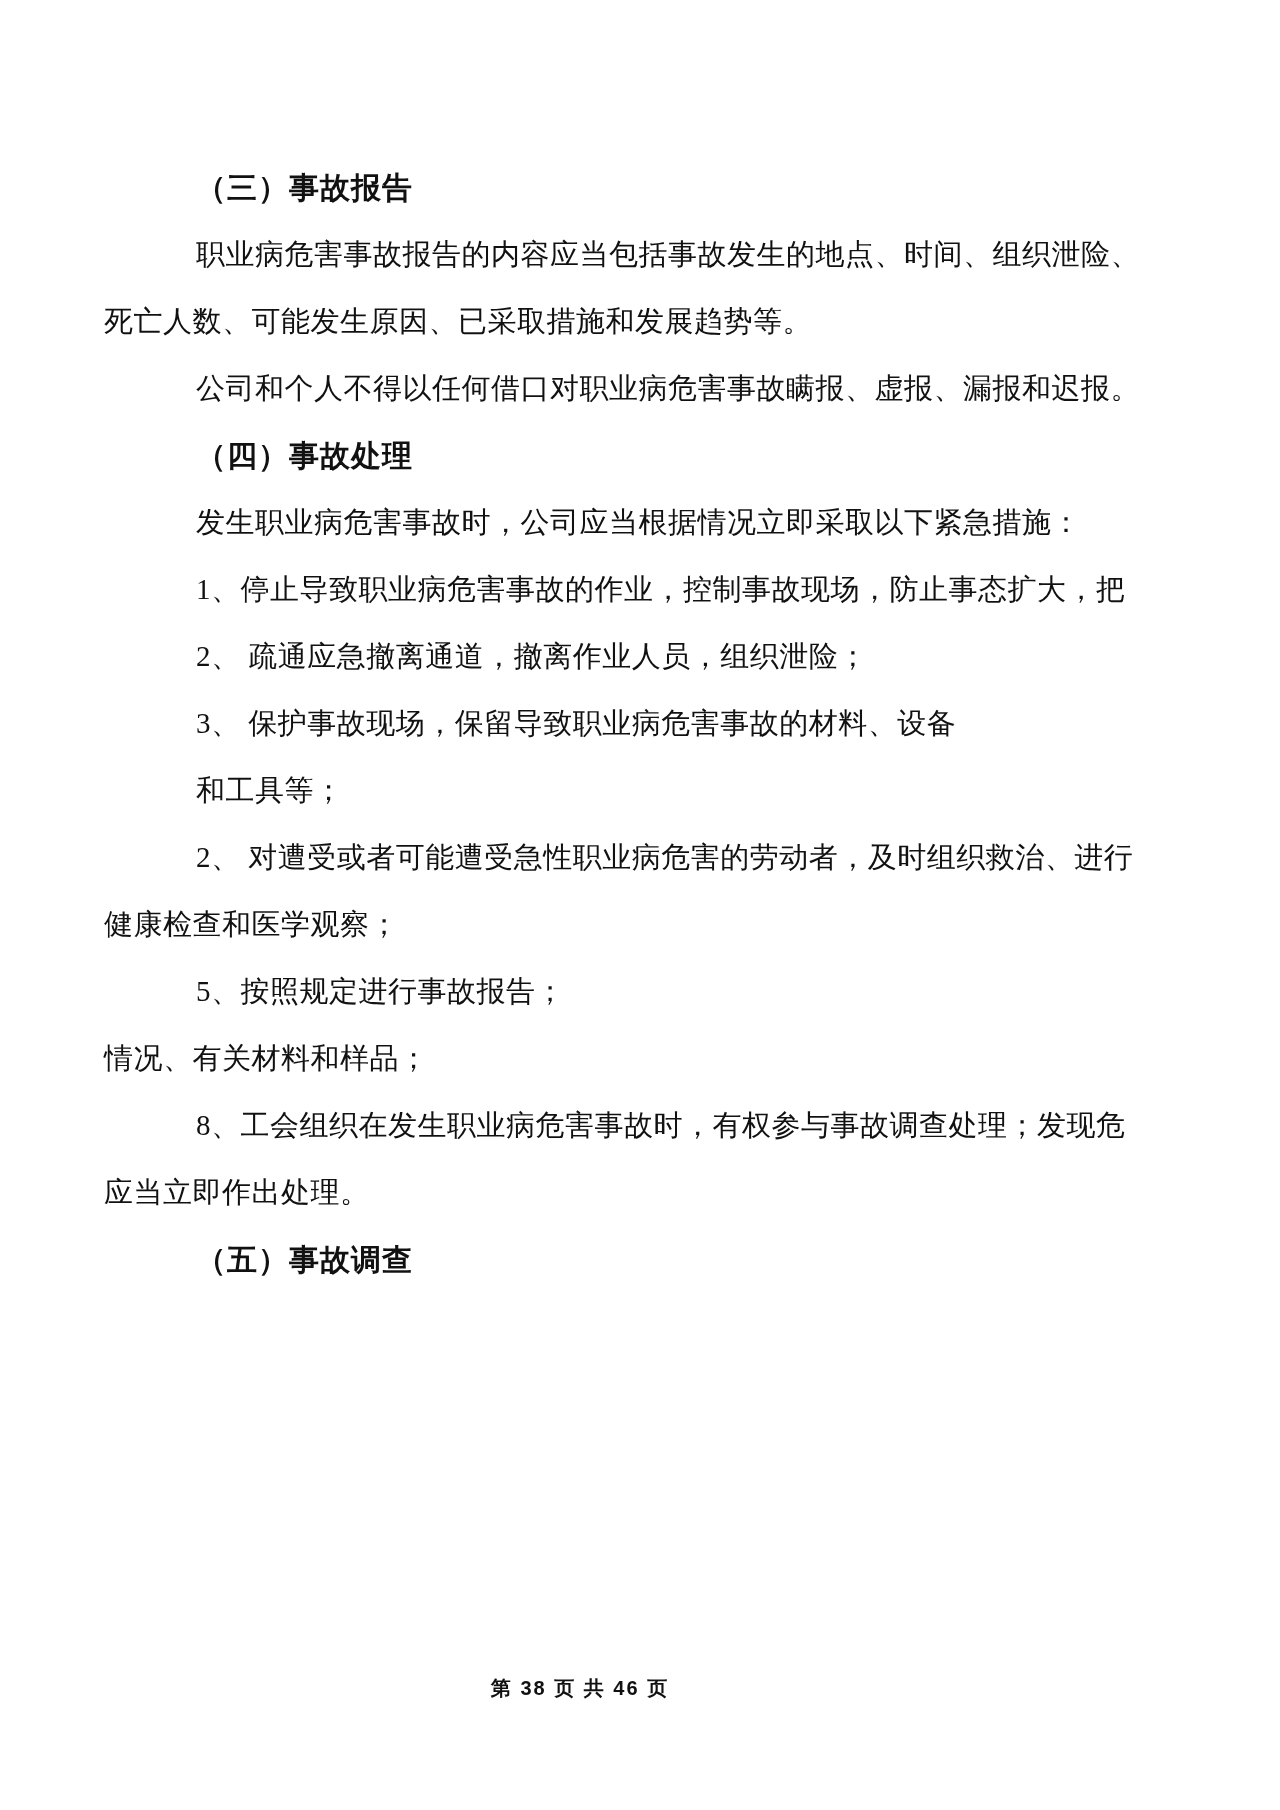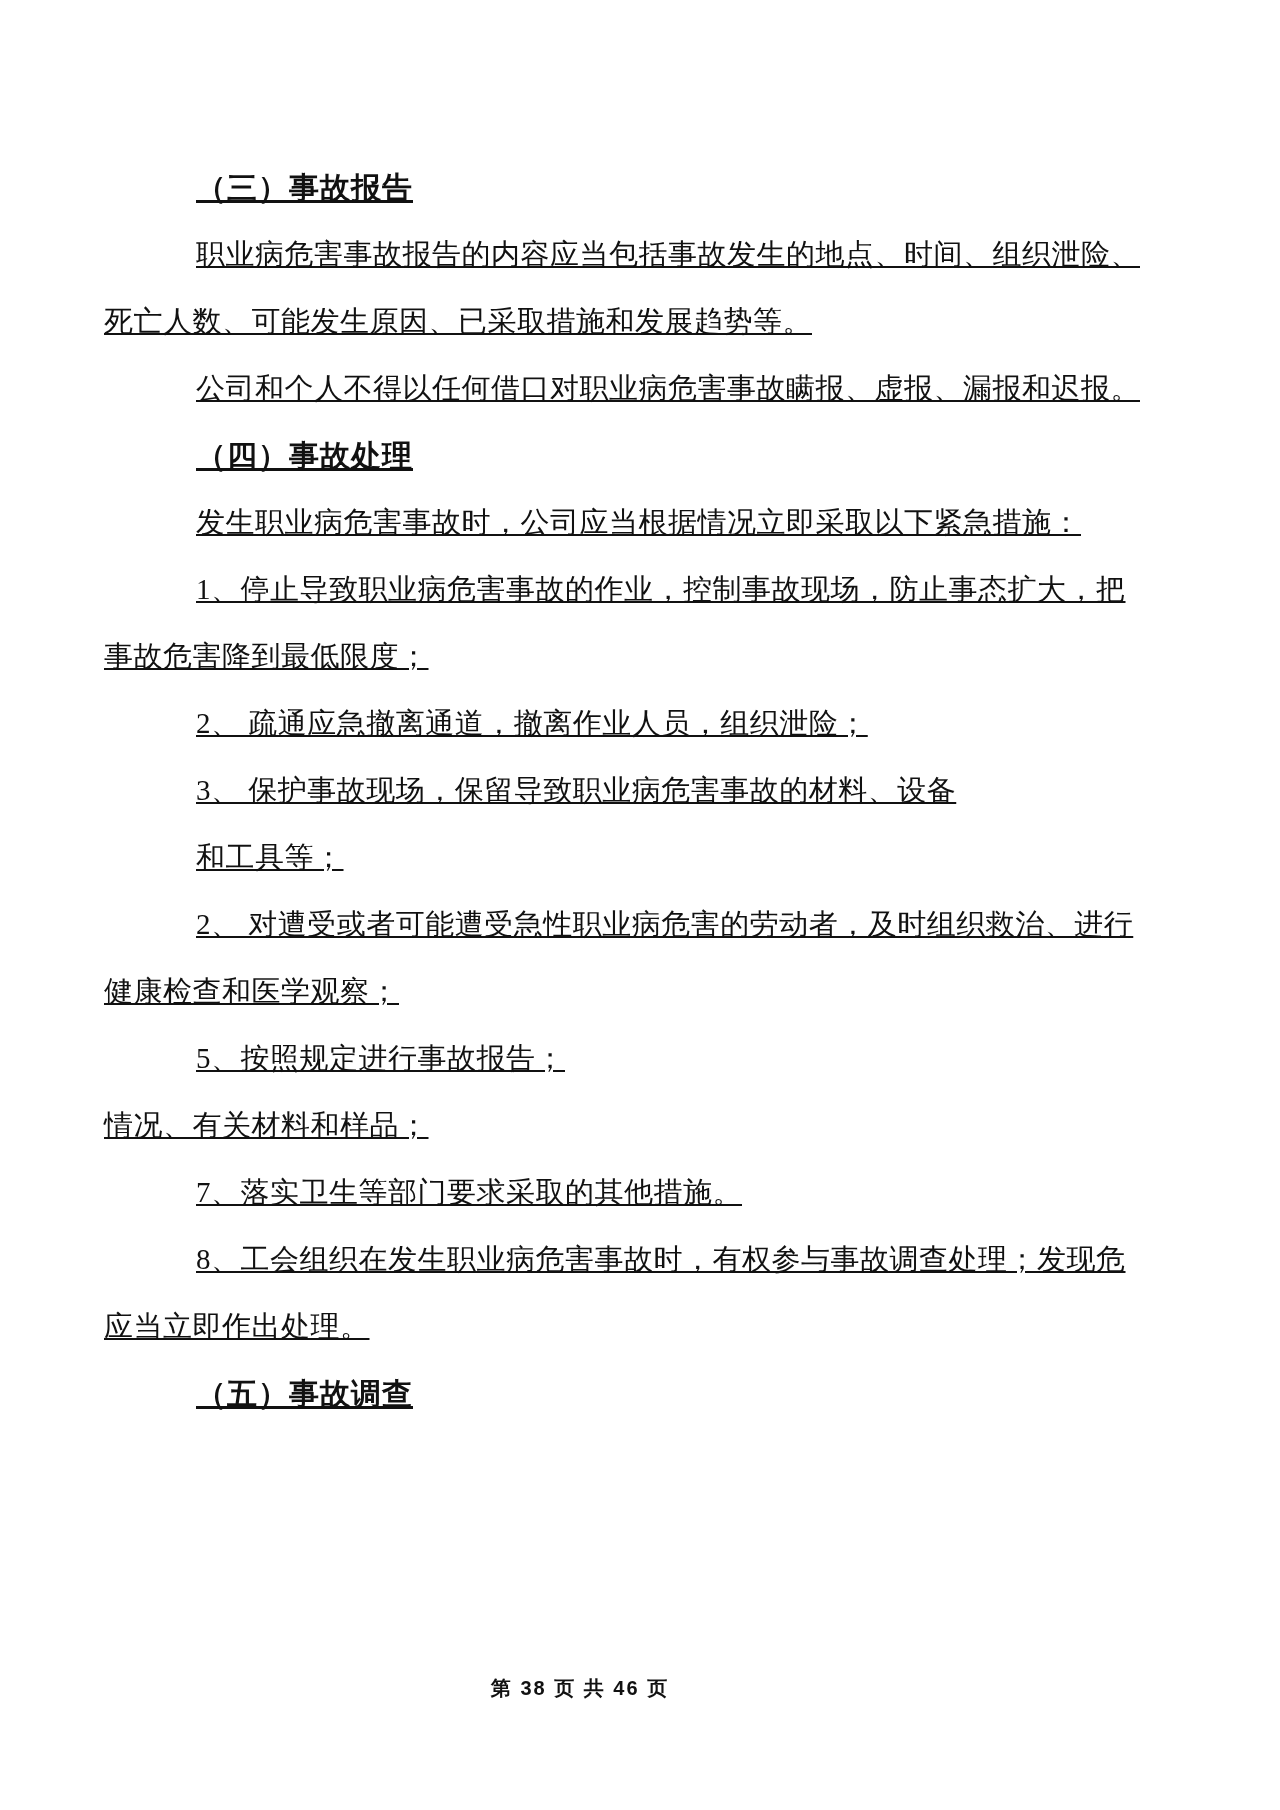--- a/index.html
+++ b/index.html
@@ -20,21 +20,20 @@
     width: 1280px;
   }
   .line {
     height: 67px;
     line-height: 67px;
     font-size: 29px;
     letter-spacing: 0.5px;
     color: #111111;
     white-space: pre;
     font-family: "Liberation Serif", "DejaVu Serif", serif;
-    text-decoration: underline;
   }
   .line.heading {
     font-family: "Liberation Sans", "DejaVu Sans", sans-serif;
     font-weight: 700;
     font-size: 30px;
     letter-spacing: 1px;
   }
   .indent-first { padding-left: 196px; }
   .indent-cont  { padding-left: 104px; }
   .footer {
@@ -57,27 +56,25 @@
 
 <div class="page">
   <div class="content">
     <div class="line heading indent-first">（三）事故报告</div>
     <div class="line indent-first">职业病危害事故报告的内容应当包括事故发生的地点、时间、组织泄险、</div>
     <div class="line indent-cont">死亡人数、可能发生原因、已采取措施和发展趋势等。</div>
     <div class="line indent-first">公司和个人不得以任何借口对职业病危害事故瞒报、虚报、漏报和迟报。</div>
     <div class="line heading indent-first">（四）事故处理</div>
     <div class="line indent-first">发生职业病危害事故时，公司应当根据情况立即采取以下紧急措施：</div>
     <div class="line indent-first">1、停止导致职业病危害事故的作业，控制事故现场，防止事态扩大，把</div>
-    <div class="line indent-cont">事故危害降到最低限度；</div>
     <div class="line indent-first">2、 疏通应急撤离通道，撤离作业人员，组织泄险；</div>
     <div class="line indent-first">3、 保护事故现场，保留导致职业病危害事故的材料、设备</div>
     <div class="line indent-first">和工具等；</div>
     <div class="line indent-first">2、 对遭受或者可能遭受急性职业病危害的劳动者，及时组织救治、进行</div>
     <div class="line indent-cont">健康检查和医学观察；</div>
     <div class="line indent-first">5、按照规定进行事故报告；</div>
     <div class="line indent-cont">情况、有关材料和样品；</div>
-    <div class="line indent-first">7、落实卫生等部门要求采取的其他措施。</div>
     <div class="line indent-first">8、工会组织在发生职业病危害事故时，有权参与事故调查处理；发现危</div>
     <div class="line indent-cont">应当立即作出处理。</div>
     <div class="line heading indent-first">（五）事故调查</div>
   </div>
   <div class="footer">第 38 页 共 46 页</div>
 </div>
 
 </body></html>

